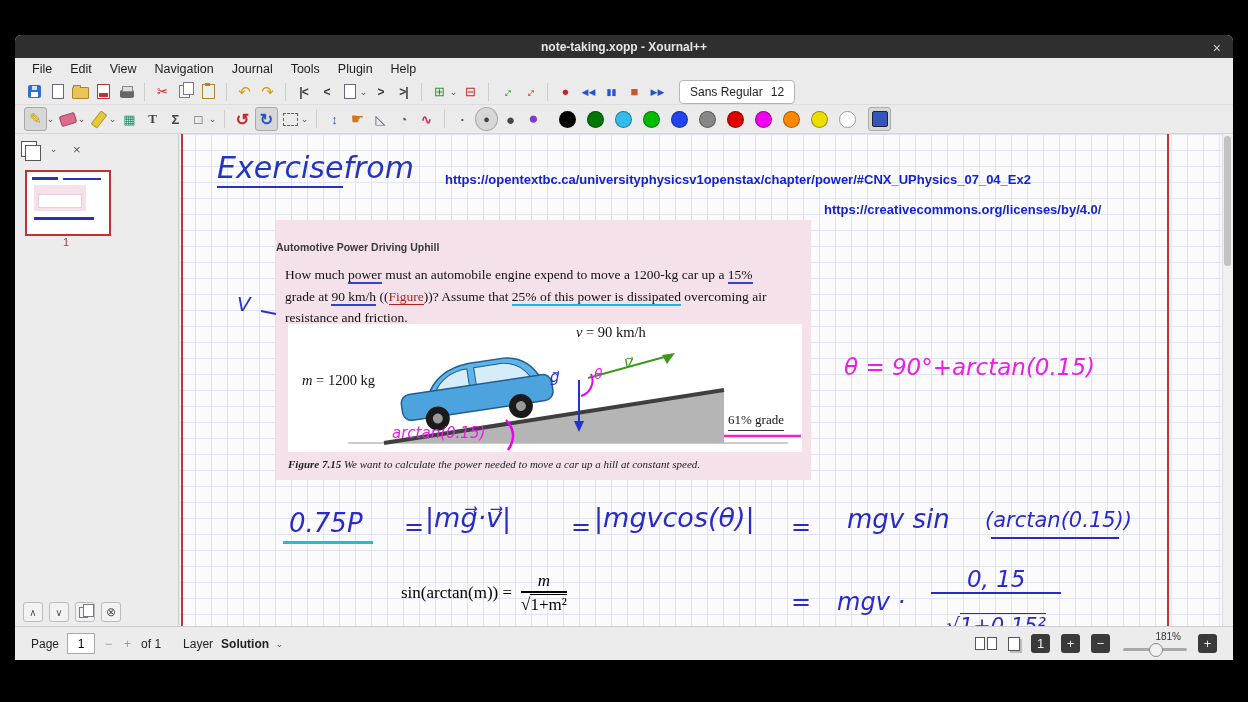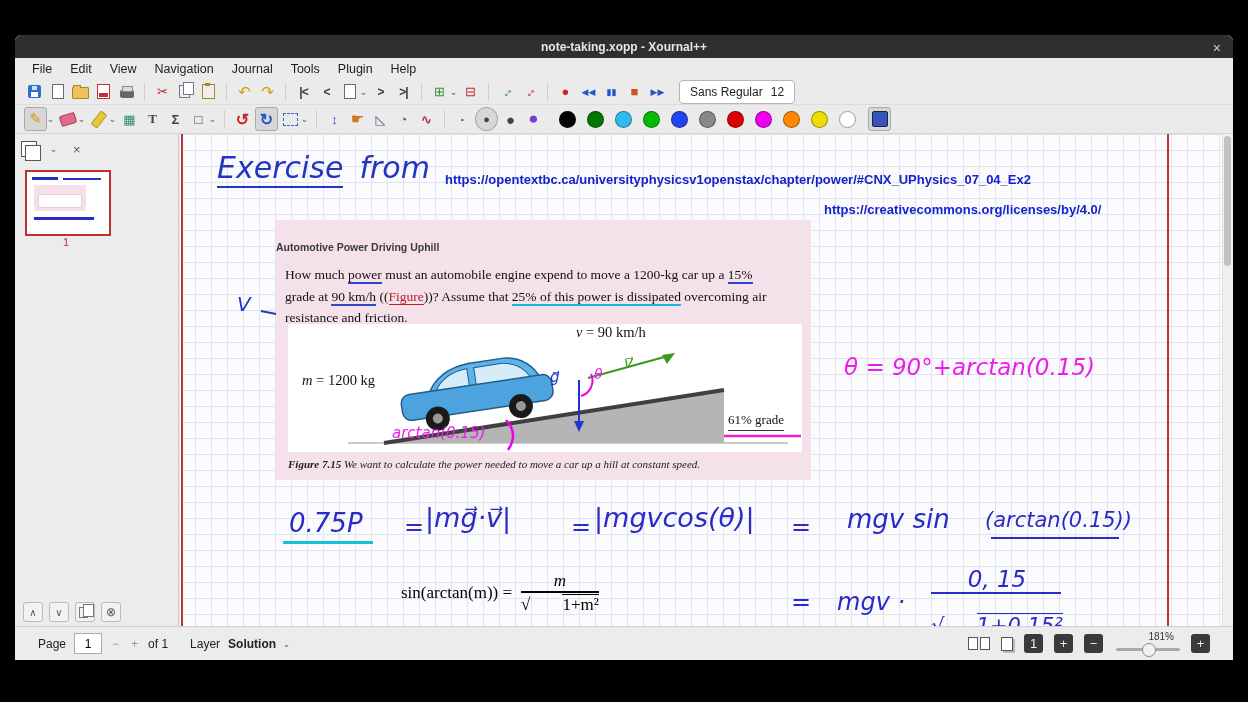--- a/index.html
+++ b/index.html
@@ -71,46 +71,46 @@
     display:flex;align-items:center;justify-content:center;font-size:10px;color:#555;}
   
   .canvas{position:relative;flex:1 1 auto;overflow:hidden;background-color:#fbfbfd;
     background-image:linear-gradient(#dfe4ee 1px, transparent 1px),linear-gradient(90deg,#dfe4ee 1px, transparent 1px);
     background-size:16px 16px;}
   .margin-line{position:absolute;top:0;bottom:0;width:2px;background:#c23434;}
   .vscroll{position:absolute;right:0;top:0;bottom:0;width:10px;background:#f0f0f0;border-left:1px solid #ddd;}
   .vthumb{position:absolute;left:1px;top:2px;width:7px;height:130px;background:#c2c2c2;border-radius:4px;}
   .abs{position:absolute;}
   .hand{font-family:"DejaVu Sans", sans-serif;font-style:italic;color:#2a35c8;}
-  .heading{left:38px;top:16px;font-size:30px;color:#2335c0;display:flex;gap:16px;}
+  .heading{left:38px;top:16px;font-size:30px;color:#2335c0;display:flex;}
   .heading .w1{border-bottom:2px solid #2335c0;padding-bottom:1px;}
   .url{font-size:13px;font-weight:bold;color:#1322cc;}
   .magenta-hand{font-family:"DejaVu Sans", sans-serif;font-style:italic;color:#ea1dea;}
   
   .exercise{left:97px;top:86px;width:535px;height:260px;background:#f4e1ea;}
   .ex-title{text-align:left;padding-top:21px;font-size:10.5px;font-weight:bold;color:#3a3a3a;}
   .ex-body{margin:11px 9px 0 9px;font-family:"Liberation Serif", serif;font-size:13.5px;color:#101010;line-height:21.5px;}
   .u-pen{border-bottom:2px solid #3344cc;}
   .u-cyan{border-bottom:2px solid #18b9dd;}
   .link-red{color:#b22222;border-bottom:1.5px solid #b22222;}
   .figwrap{position:absolute;left:12px;top:104px;width:514px;height:128px;background:#fff;}
   .fig-label{position:absolute;font-family:"Liberation Serif", serif;color:#111;}
   .caption{position:absolute;left:12px;top:238px;font-family:"Liberation Serif", serif;font-size:11px;font-style:italic;color:#222;}
   .caption b{font-weight:bold;}
   
   .eq-blue{font-family:"DejaVu Sans", sans-serif;font-style:italic;color:#2a2ac8;}
   .frac{display:inline-flex;flex-direction:column;align-items:center;}
   .frac .bar{height:1.5px;background:#000;align-self:stretch;}
   .frac.bluefrac .bar{background:#2a2ac8;height:2px;}
-  .rad{border-top:1.5px solid #000;margin-left:32px;}
+  .rad{border-top:1.5px solid #000;}
   .bluefrac .rad{border-top:1.5px solid #2a2ac8;}
   .latexeq{display:flex;align-items:center;gap:9px;font-family:"Liberation Serif", serif;font-size:17px;color:#000;}
   
   .statusbar{height:33px;background:#ececec;border-top:1px solid #cfcfcf;display:flex;align-items:center;
-    padding:0 23px;font-size:12px;color:#222;flex:0 0 auto;gap:8px;}
+    padding:0 16px;font-size:12px;color:#222;flex:0 0 auto;gap:8px;}
   .page-input{width:26px;height:19px;border:1px solid #a9a9a9;background:#fff;text-align:center;font-size:12px;
     font-family:"Liberation Sans", sans-serif;padding:0;}
   .spin{color:#9a9a9a;font-size:12px;padding:0 2px;}
   .sb-right{margin-left:auto;display:flex;align-items:center;gap:11px;}
   .ico-duo{display:flex;gap:2px;}
   .ico-duo i{width:8px;height:11px;border:1px solid #555;background:#fff;}
   .ico-page1{width:10px;height:12px;border:1px solid #555;background:#fff;box-shadow:2px 2px 0 #bbb;}
   .darkbtn{width:19px;height:19px;background:#3a3a3a;color:#eee;border-radius:3px;display:flex;
     align-items:center;justify-content:center;font-size:13px;}
   .zoomblock{display:flex;flex-direction:column;align-items:flex-end;width:66px;}

